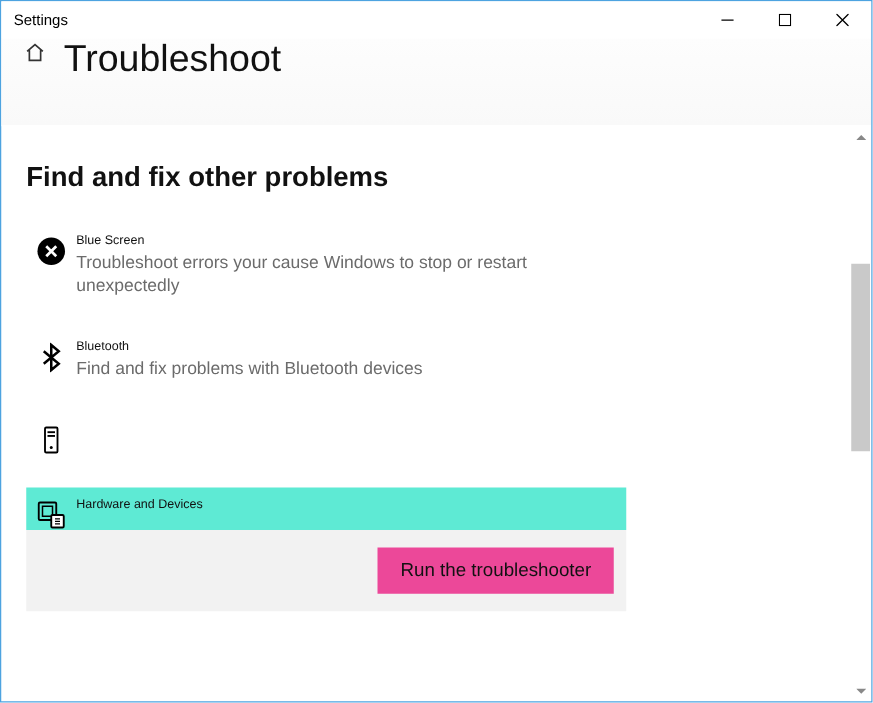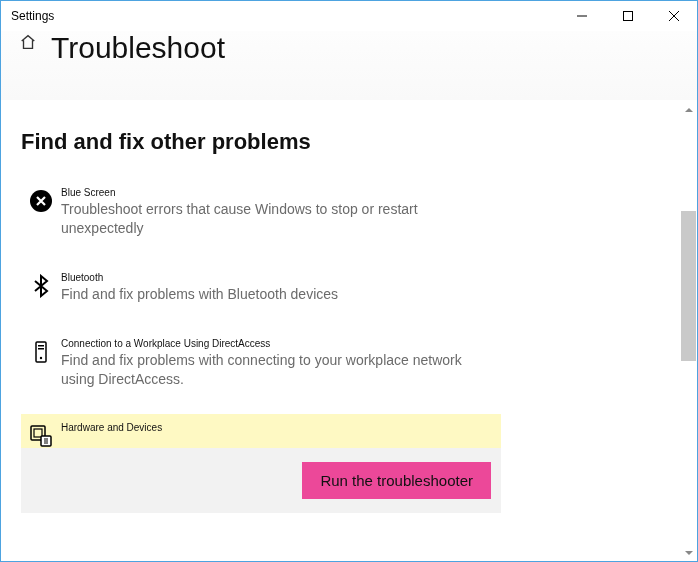--- a/index.html
+++ b/index.html
@@ -63,21 +63,21 @@
     margin-top: 22px;
   }
   .item {
     display: flex;
     align-items: flex-start;
     padding: 8px 8px 8px 0;
     width: 480px;
     margin-bottom: 18px;
   }
   .item.selected {
-    background: #fef9c3;
+    background: #5eead4;
     padding-bottom: 0;
     margin-bottom: 18px;
   }
   .item .icon {
     width: 40px;
     flex-shrink: 0;
     display: flex;
     justify-content: center;
     padding-top: 2px;
   }
@@ -170,21 +170,21 @@
 
     <div class="item">
       <div class="icon">
         <svg viewBox="0 0 24 24">
             <circle cx="12" cy="12" r="11" fill="#000"></circle>
             <path d="M8 8 L16 16 M16 8 L8 16" stroke="#fff" stroke-width="2.2"></path>
           </svg>
       </div>
       <div class="text">
         <div class="title">Blue Screen</div>
-        <div class="desc">Troubleshoot errors that cause Windows to stop or restart unexpectedly</div>
+        <div class="desc">Troubleshoot errors your cause Windows to stop or restart unexpectedly</div>
       </div>
     </div>
 
     <div class="item">
       <div class="icon">
         <svg viewBox="0 0 24 24">
             <path d="M6 7 L18 17 L12 22 V2 L18 7 L6 17" fill="none" stroke="#000" stroke-width="2"></path>
           </svg>
       </div>
       <div class="text">
@@ -194,24 +194,20 @@
     </div>
 
     <div class="item">
       <div class="icon">
         <svg viewBox="0 0 24 24">
             <rect x="7" y="2" width="10" height="20" rx="1" fill="none" stroke="#000" stroke-width="1.5"></rect>
             <rect x="9" y="5" width="6" height="1.5" fill="#000"></rect>
             <rect x="9" y="8" width="6" height="1.5" fill="#000"></rect>
             <circle cx="12" cy="18" r="1.2" fill="#000"></circle>
           </svg>
-      </div>
-      <div class="text">
-        <div class="title">Connection to a Workplace Using DirectAccess</div>
-        <div class="desc">Find and fix problems with connecting to your workplace network using DirectAccess.</div>
       </div>
     </div>
 
     <div class="item selected">
       <div class="icon">
         <svg viewBox="0 0 24 24">
           <rect x="2" y="2" width="14" height="14" rx="1" fill="none" stroke="#000" stroke-width="1.5"></rect>
           <rect x="5" y="5" width="8" height="8" fill="none" stroke="#000" stroke-width="1.2"></rect>
           <rect x="12" y="12" width="10" height="10" rx="1" fill="#fff" stroke="#000" stroke-width="1.5"></rect>
           <line x1="15" y1="15" x2="19" y2="15" stroke="#000" stroke-width="1"></line>

